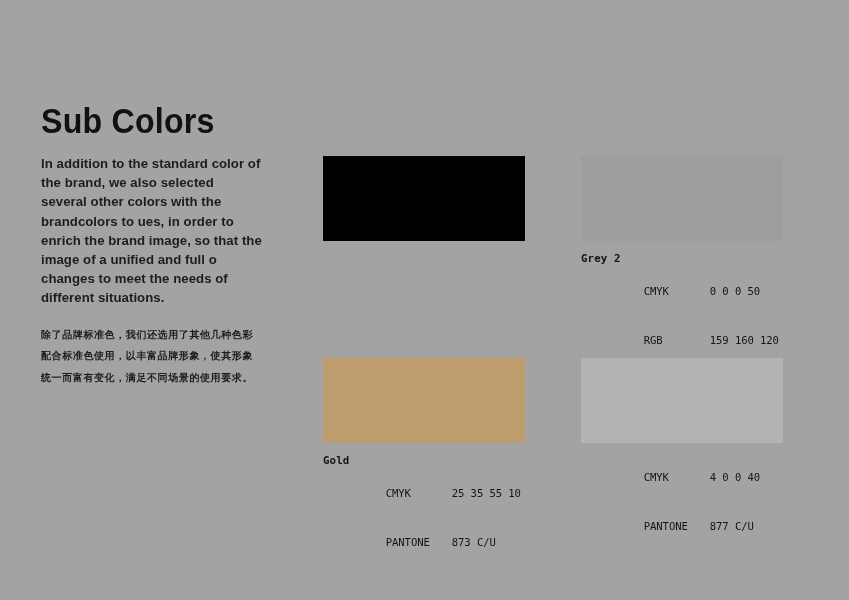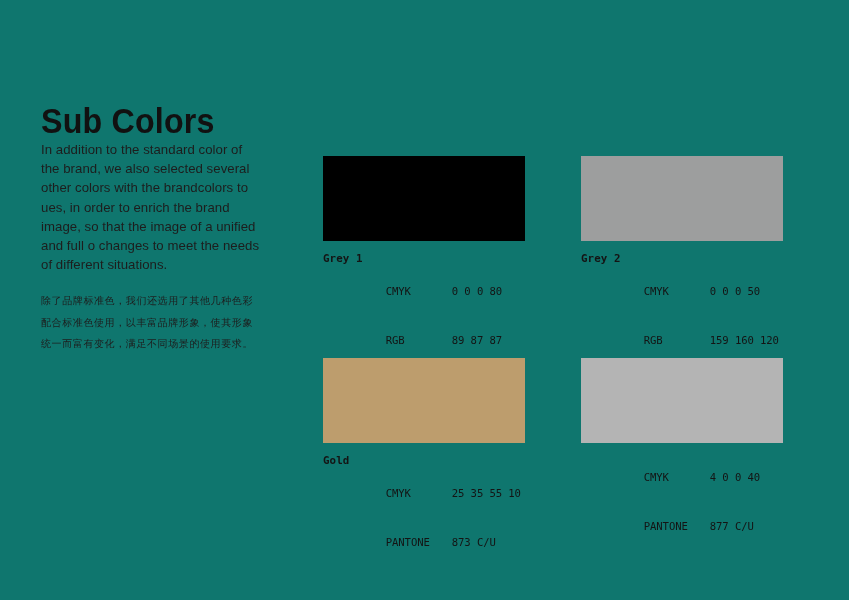--- a/index.html
+++ b/index.html
@@ -36,22 +36,23 @@
     color: #111111;
     transform: scaleX(0.92);
     transform-origin: left top;
     white-space: nowrap;
   }
 
   
   .text-col {
     position: absolute;
     left: 41px;
-    top: 140px;
+    top: 154px;
     width: 222px;
+    font-weight: bold;
   }
   .intro-en {
     font-family: "Liberation Sans", sans-serif;
     font-size: 13.2px;
     line-height: 19.2px;
     color: #1d1d1d;
     letter-spacing: 0.05px;
     margin: 0;
   }
   .intro-zh {
@@ -108,42 +109,33 @@
     display: inline-block;
     width: 66px;
   }
   .spec-val {
     display: inline-block;
   }
 </style>
 </head>
 <body>
 
-<div class="page" style="background-color: #0f766e;">
+<div class="page" style="background-color: #a3a3a3;">
 
   <h1 class="page-title">Sub Colors</h1>
 
   <div class="text-col">
     <p class="intro-en">In addition to the standard color of the brand, we also selected several other colors with the brandcolors to ues, in order to enrich the brand image, so that the image of a unified and full o changes to meet the needs of different situations.</p>
     <p class="intro-zh">除了品牌标准色，我们还选用了其他几种色彩配合标准色使用，以丰富品牌形象，使其形象统一而富有变化，满足不同场景的使用要求。</p>
   </div>
 
   <div class="swatch-grid">
 
     <div class="swatch-cell col-0 row-0">
       <div class="swatch-chip" style="background-color: rgb(0, 0, 0);"></div>
-      <div class="swatch-info">
-        <div class="swatch-name">Grey 1</div>
-        <div class="spec-row">
-          <span class="spec-key">CMYK</span><span class="spec-val">0 0 0 80</span>
-        </div>
-        <div class="spec-row">
-          <span class="spec-key">RGB</span><span class="spec-val">89 87 87</span>
-        </div>
-      </div>
     </div>
 
     <div class="swatch-cell col-1 row-0">
       <div class="swatch-chip" style="background-color: rgb(157, 158, 158);"></div>
       <div class="swatch-info">
         <div class="swatch-name">Grey 2</div>
         <div class="spec-row">
           <span class="spec-key">CMYK</span><span class="spec-val">0 0 0 50</span>
         </div>
         <div class="spec-row">

